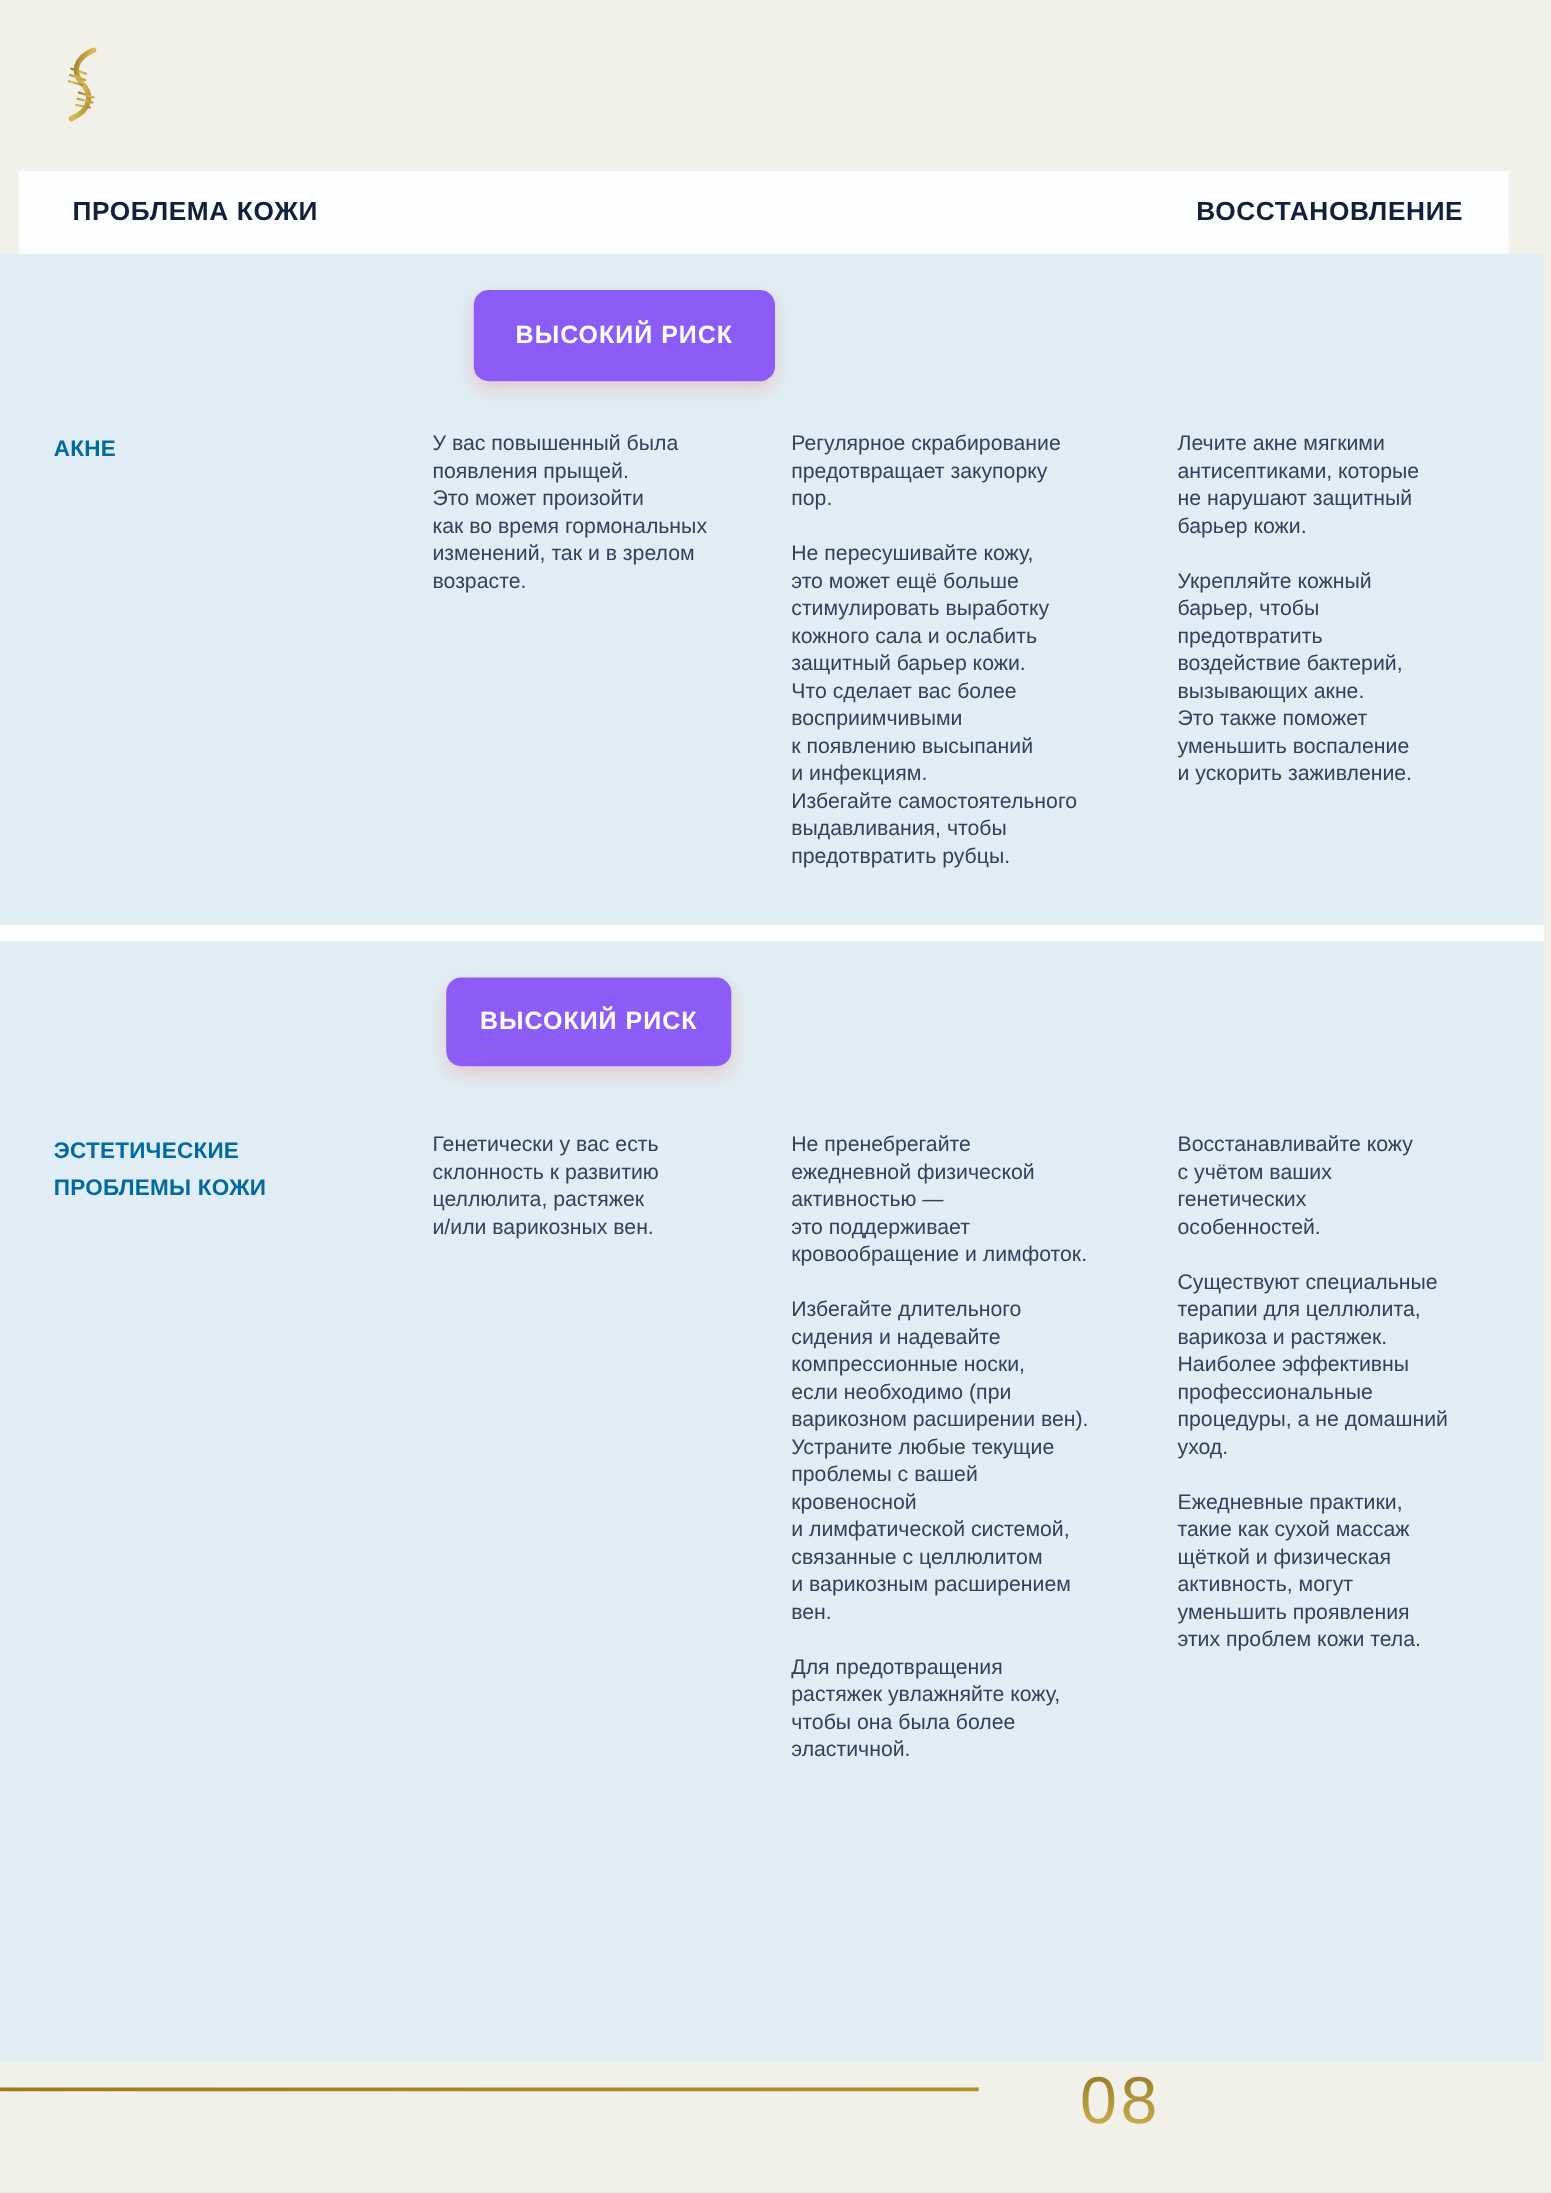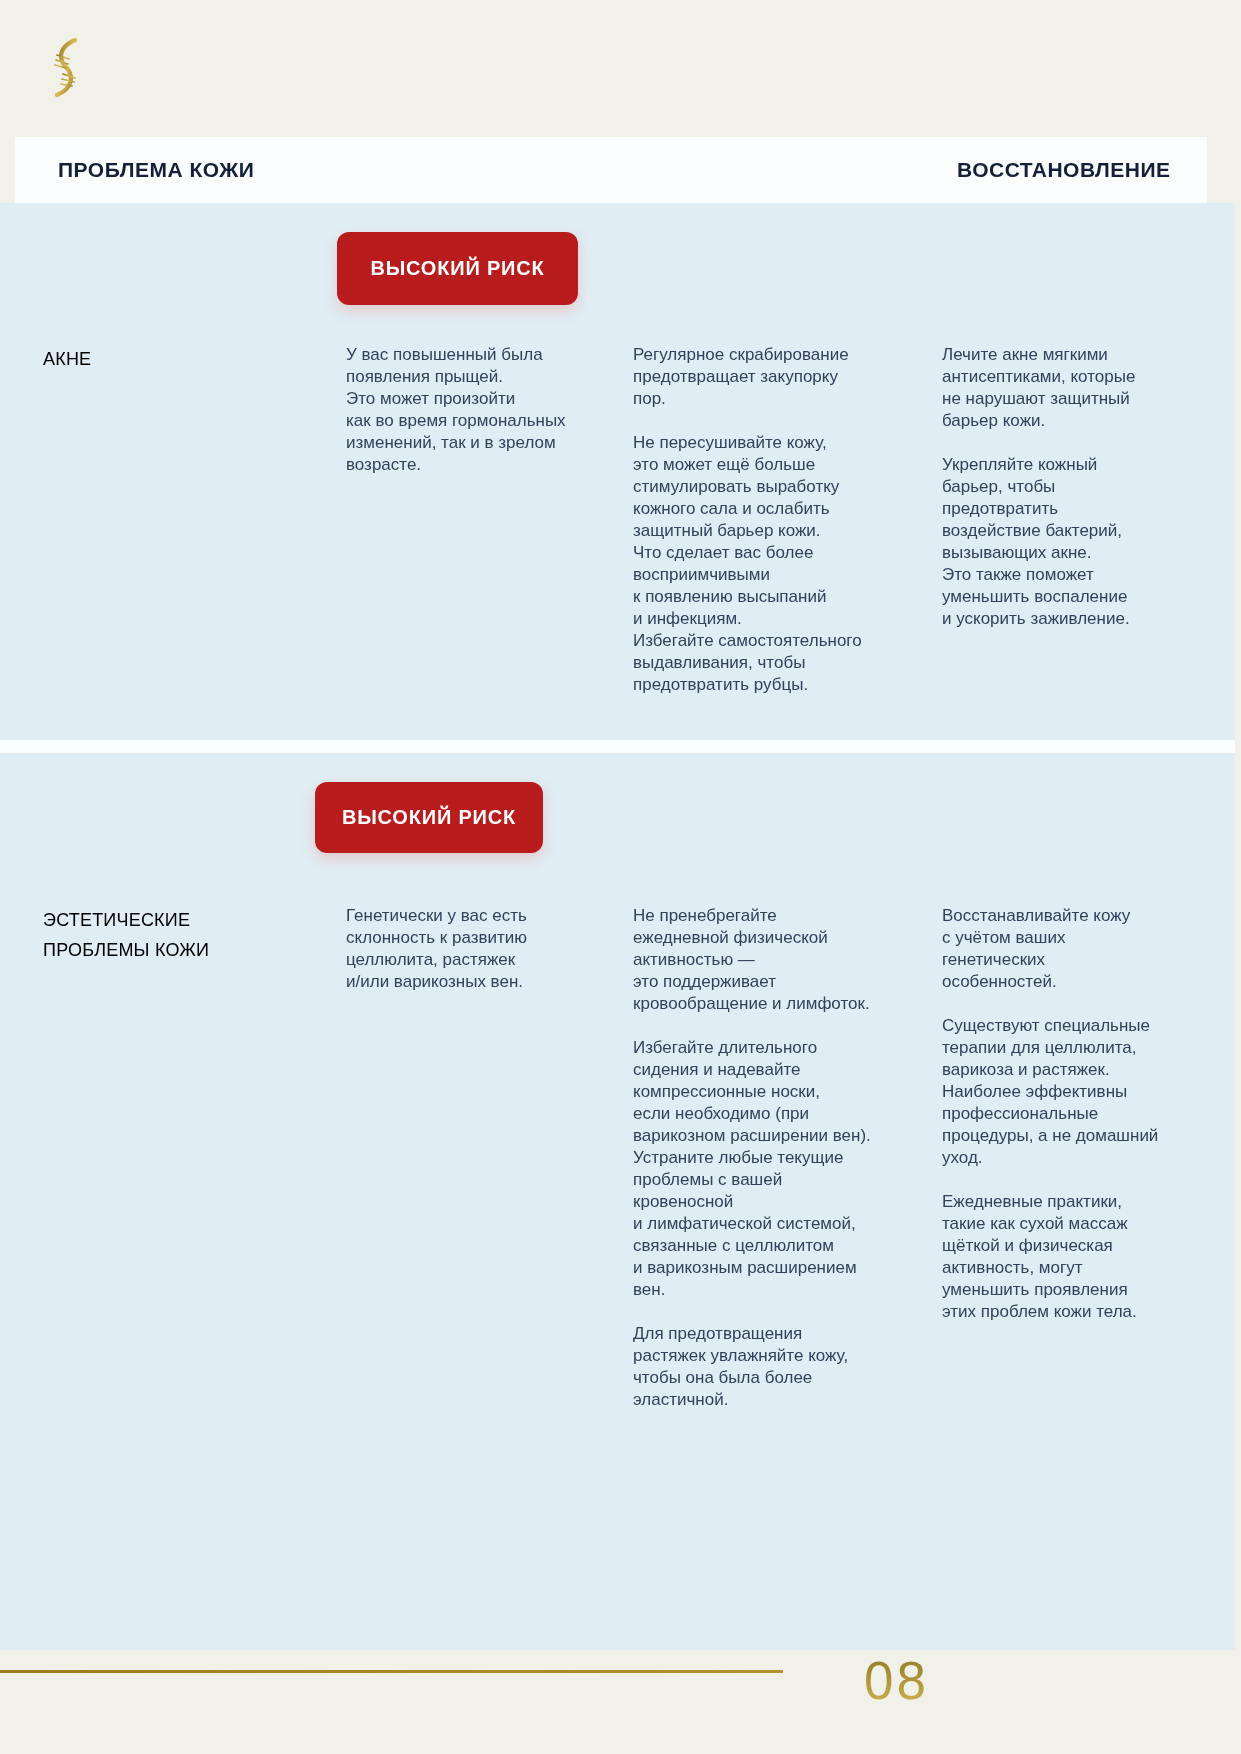--- a/index.html
+++ b/index.html
@@ -19,37 +19,38 @@
     font-weight:bold; font-size:21px; letter-spacing:0.5px; color:#14203a;
   }
   .h1 { left:43px; } .h2 { left:346px; } .h3 { left:633px; } .h4 { left:942px; }
 
   .section { position:absolute; left:0; width:1235px; background:#e0edf4; }
   .s1 { top:203px; height:537px; }
   .gap { position:absolute; left:0; top:740px; width:1235px; height:13px; background:#fbfdfe; }
   .s2 { top:753px; height:897px; }
 
   .badge {
-    position:absolute; background:#b91c1c; border-radius:12px;
+    position:absolute; background:#8b5cf6; border-radius:12px;
     display:flex; align-items:center; justify-content:center;
     color:#ffffff; font-weight:bold; font-size:20px; letter-spacing:0.8px;
     box-shadow:0 6px 14px rgba(245,98,93,0.25);
+    margin-left:42px;
   }
   .s1 .badge { left:337px; top:29px; width:241px; height:73px; }
   .s2 .badge { left:315px; top:29px; width:228px; height:71px; }
 
   .cell {
     position:absolute; font-size:17px; line-height:22px; color:#33415a;
     white-space:pre-line;
   }
   .s1 .cell { top:141px; }
   .s2 .cell { top:152px; }
   .c1 {
-    left:43px; width:280px; font-weight:normal; font-size:18px; line-height:30px;
-    color:#000000; letter-spacing:0.2px;
+    left:43px; width:280px; font-weight:bold; font-size:18px; line-height:30px;
+    color:#0369a1; letter-spacing:0.2px;
   }
   .c2 { left:346px; width:260px; }
   .c3 { left:633px; width:300px; }
   .c4 { left:942px; width:285px; }
 
   .footer-line {
     position:absolute; left:0; top:1670px; width:783px; height:3px;
     background:linear-gradient(90deg,#9b7d1d,#b2922f);
   }
   .page-number {

